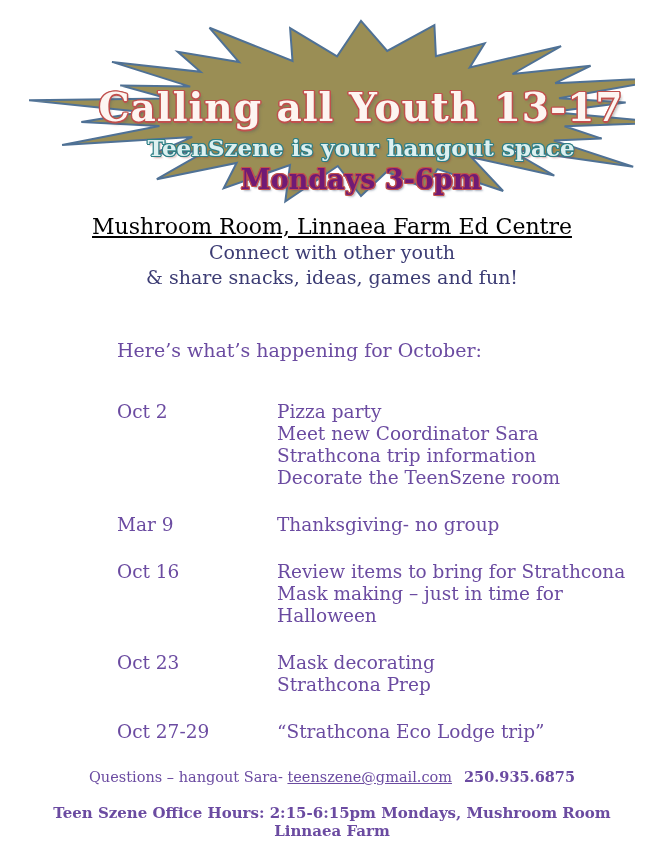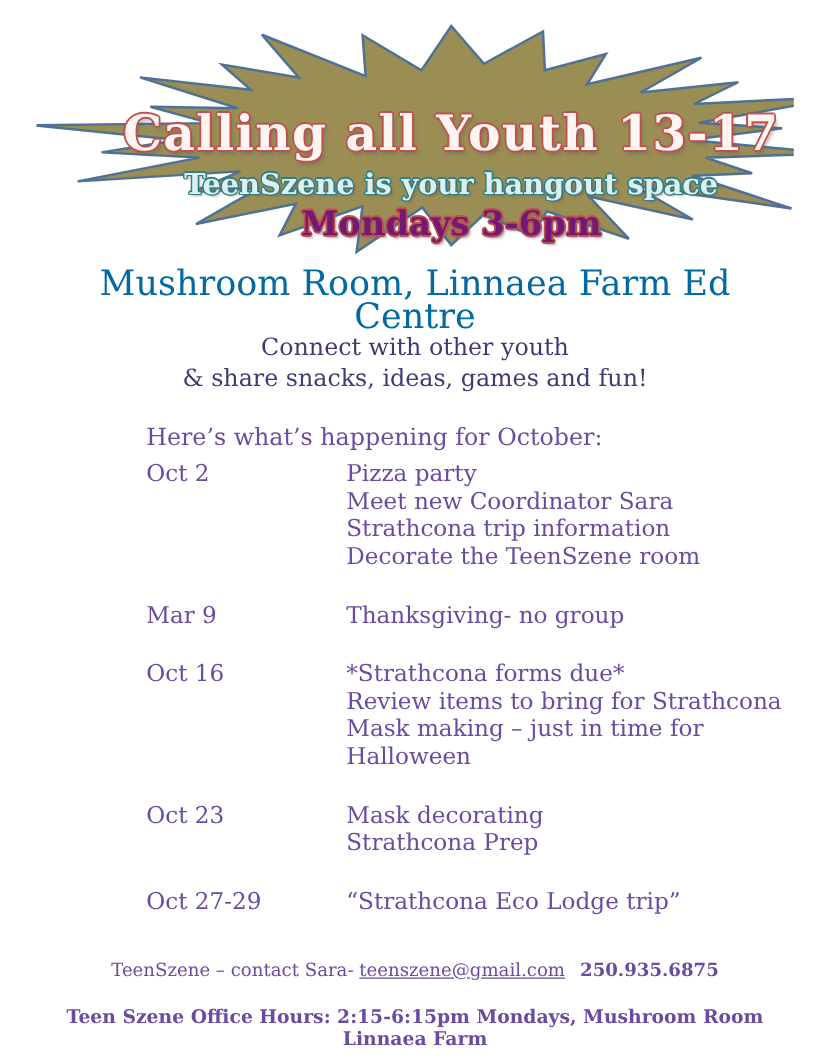--- a/index.html
+++ b/index.html
@@ -63,29 +63,29 @@
     text-shadow:
       -1.3px 0 #c0504d, 1.3px 0 #c0504d,
       0 -1.3px #c0504d, 0 1.3px #c0504d,
       -0.9px -0.9px #c0504d, 0.9px -0.9px #c0504d,
       -0.9px 0.9px #c0504d, 0.9px 0.9px #c0504d,
       2px 2px 2px rgba(80,100,130,0.5);
   }
 
   
   .intro { position: absolute; left: 0; top: 214px; width: 100%; text-align: center; }
-  .intro-location { font-size: 28px; color: #0369a1; line-height: 26px; }
+  .intro-location { font-size: 22px; color: #000000; line-height: 26px; text-decoration: underline; }
   .intro-line { font-size: 19px; color: #3c3c74; line-height: 25px; }
 
   
   .schedule { position: absolute; left: 88px; top: 339px; width: 500px; }
   .schedule-heading {
     font-size: 19px;
     color: #6b4ba1;
-    margin-bottom: 8px;
+    margin-bottom: 40px;
   }
   .event-row { display: flex; margin-bottom: 25px; gap: 40px; }
   .event-date {
     width: 120px;
     flex: 0 0 120px;
     font-size: 18.5px;
     color: #6b4ba1;
     line-height: 22px;
   }
   .event-desc { width: 360px; flex: 0 0 360px; }
@@ -154,21 +154,20 @@
         </div>
         <div class="event-row">
           <div class="event-date">Mar 9</div>
           <div class="event-desc">
             <div class="event-line">Thanksgiving- no group</div>
           </div>
         </div>
         <div class="event-row">
           <div class="event-date">Oct 16</div>
           <div class="event-desc">
-            <div class="event-line">*Strathcona forms due*</div>
             <div class="event-line">Review items to bring for Strathcona</div>
             <div class="event-line centered">Mask making – just in time for</div>
             <div class="event-line centered">Halloween</div>
           </div>
         </div>
         <div class="event-row">
           <div class="event-date">Oct 23</div>
           <div class="event-desc">
             <div class="event-line">Mask decorating</div>
             <div class="event-line">Strathcona Prep</div>
@@ -177,17 +176,17 @@
         <div class="event-row">
           <div class="event-date">Oct 27-29</div>
           <div class="event-desc">
             <div class="event-line">“Strathcona Eco Lodge trip”</div>
           </div>
         </div>
       </div>
   </div>
 
   <div class="footer-questions">
-    <span>TeenSzene – contact Sara- </span><a class="footer-email" href="#">teenszene@gmail.com</a><span class="footer-phone">250.935.6875</span>
+    <span>Questions – hangout Sara- </span><a class="footer-email" href="#">teenszene@gmail.com</a><span class="footer-phone">250.935.6875</span>
   </div>
   <div class="footer-hours">Teen Szene Office Hours: 2:15-6:15pm Mondays, Mushroom Room Linnaea Farm</div>
 
 </div>
 
 </body></html>

